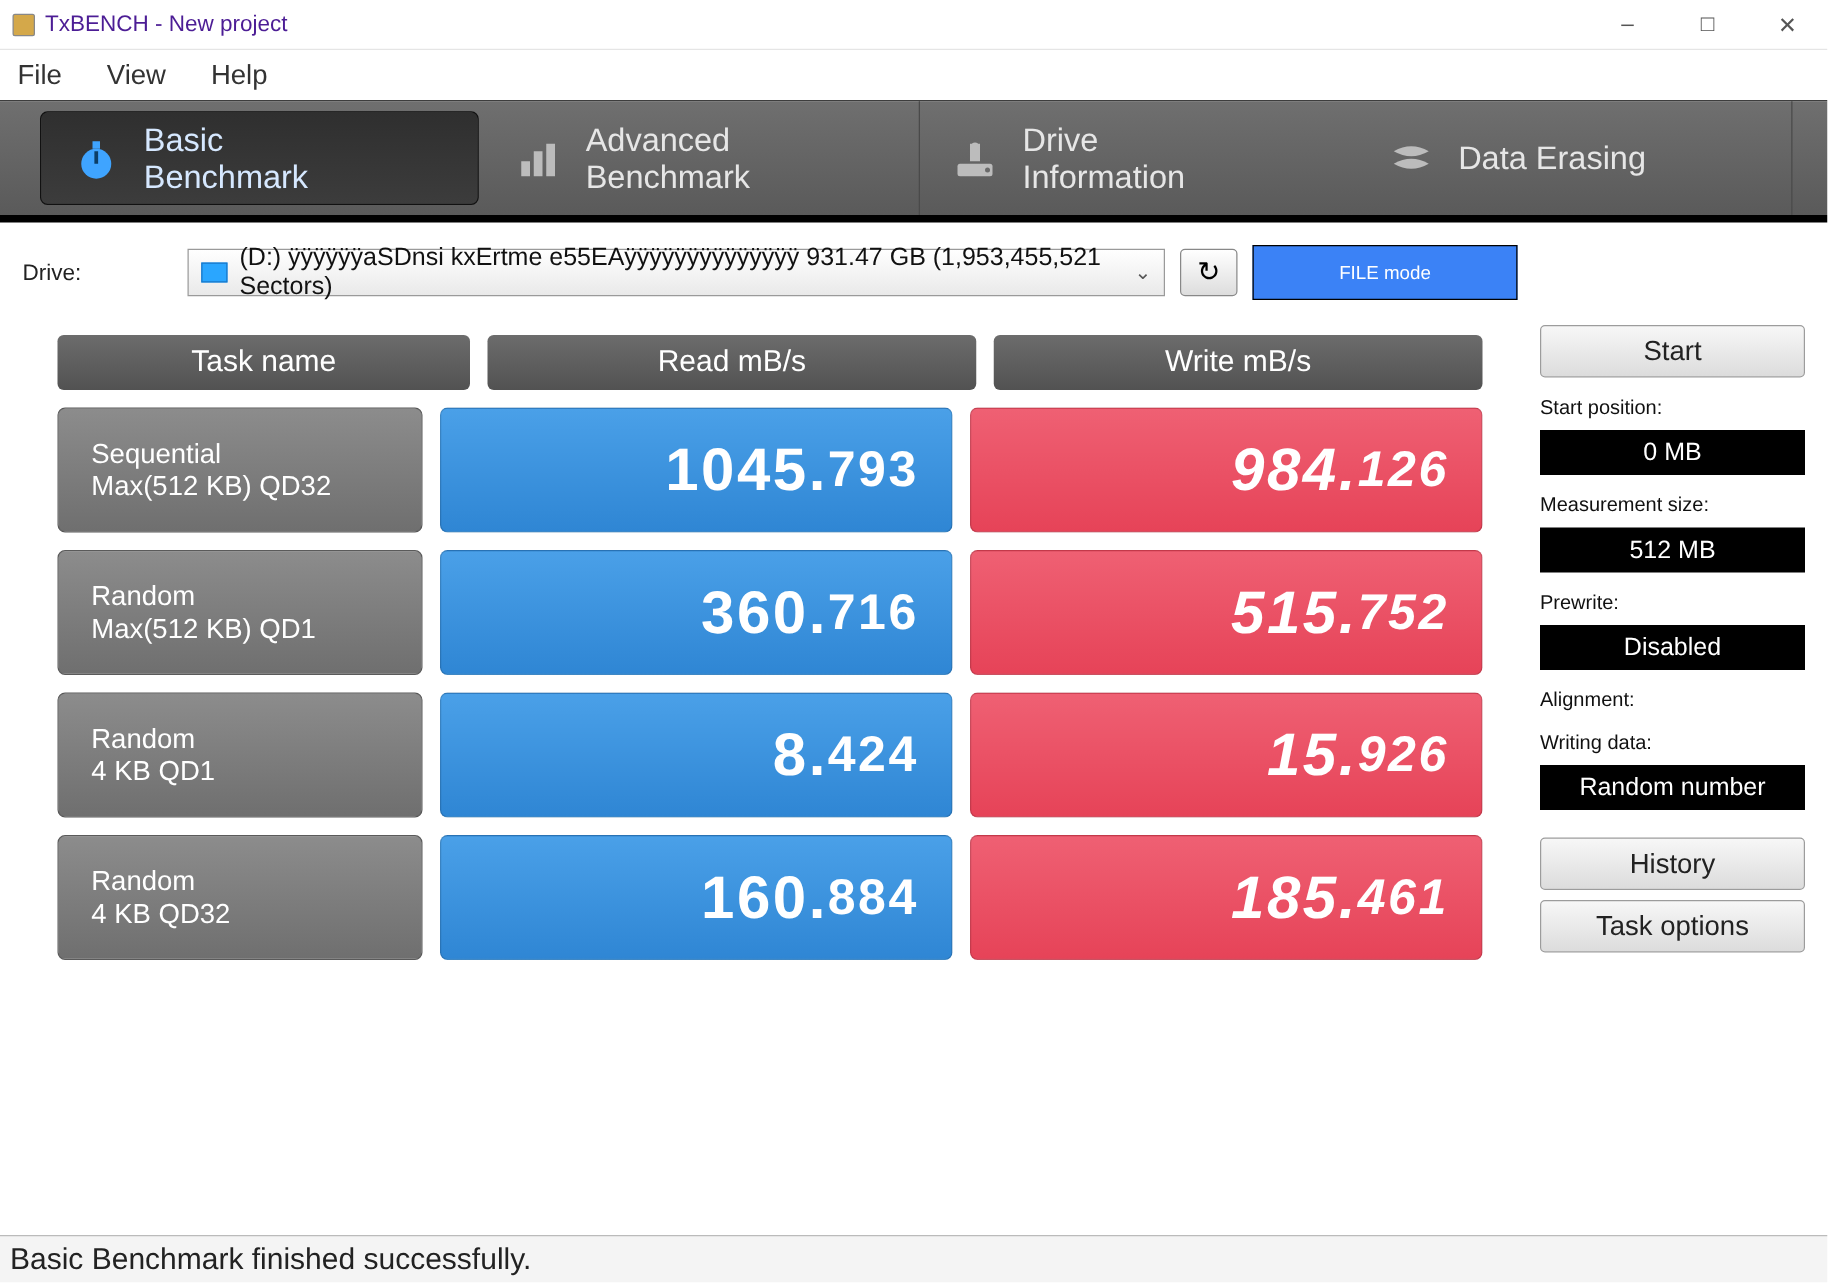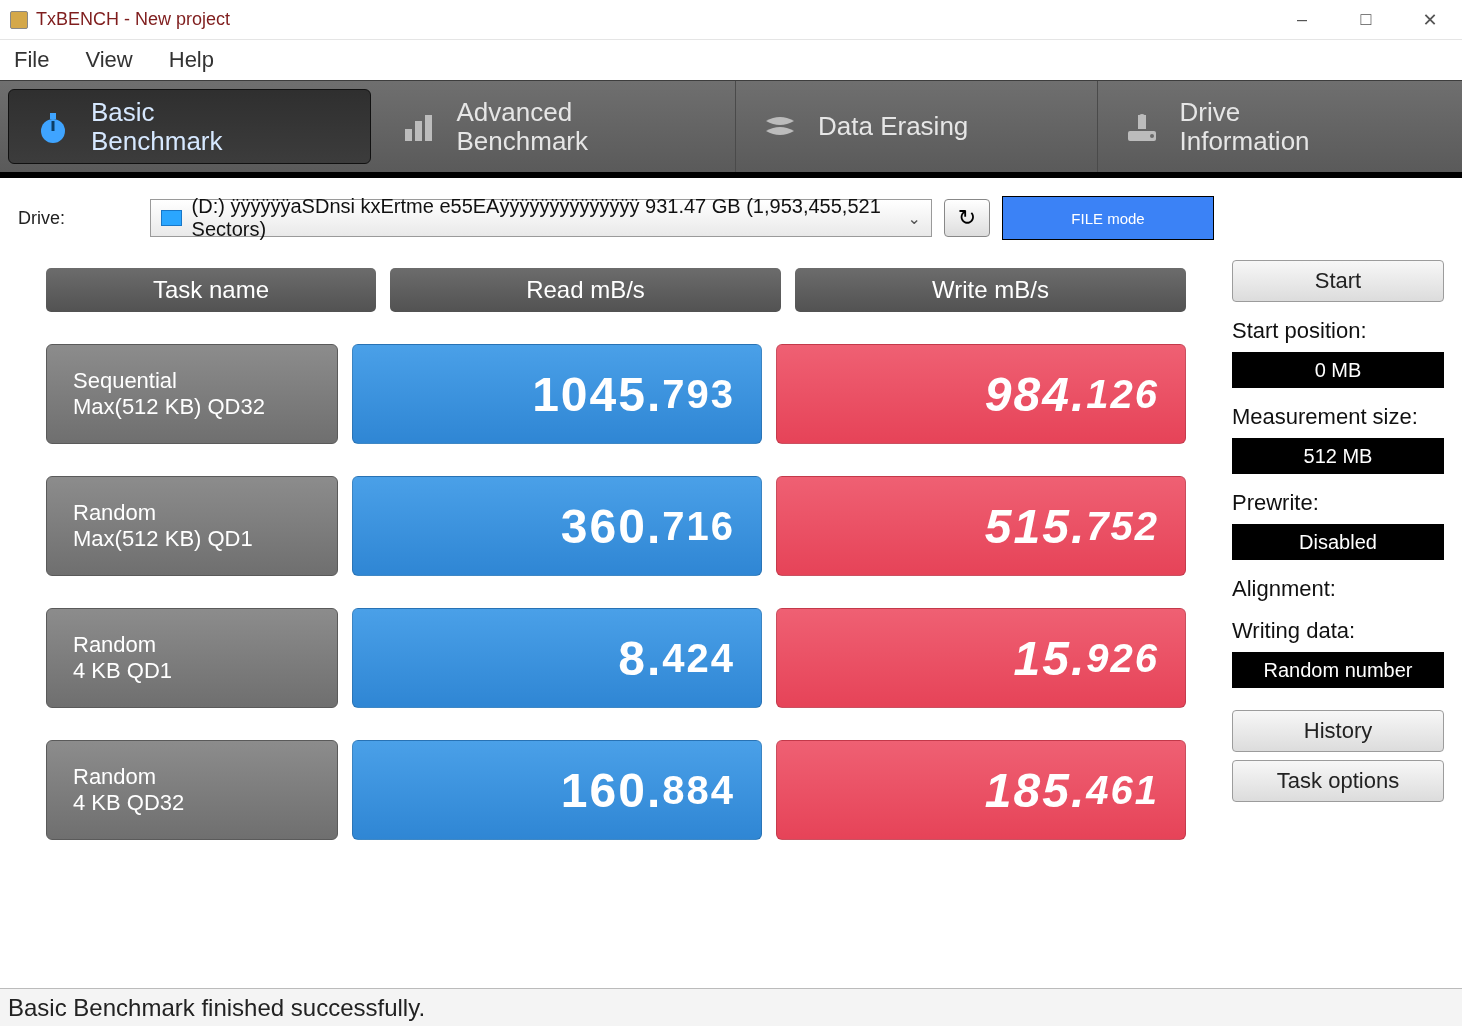--- a/index.html
+++ b/index.html
@@ -1,30 +1,30 @@
 <!DOCTYPE html>
 <html><head>
 <meta charset="utf-8">
 <style>
 * { box-sizing: border-box; margin: 0; padding: 0; font-family: "Segoe UI", Tahoma, sans-serif; }
 body { background: #fff; width: 1462px; height: 1026px; overflow: hidden; }
 
 
 .titlebar { height: 40px; display: flex; align-items: center; background: #fff; border-bottom: 1px solid #e5e5e5; }
 .titlebar .app-icon { width: 18px; height: 18px; margin: 0 8px 0 10px; background: #d4a84a; border: 1px solid #888; border-radius: 2px; }
-.titlebar .title { font-size: 18px; color: #7f1d1d; flex: 1; }
+.titlebar .title { font-size: 18px; color: #4c1d95; flex: 1; }
 .titlebar .win-controls { display: flex; }
 .titlebar .win-btn { width: 64px; height: 40px; display: flex; align-items: center; justify-content: center; font-size: 18px; color: #555; }
 
 
 .menubar { height: 40px; display: flex; align-items: center; padding: 0 8px; gap: 24px; font-size: 22px; color: #333; }
 .menubar .menu-item { padding: 4px 6px; cursor: default; }
 
 
-.tabsbar { height: 98px; background: linear-gradient(#6f6f6f,#5a5a5a); display: flex; align-items: stretch; padding: 0 4px; gap: 0; border-top: 1px solid #3d3d3d; border-bottom: 6px solid #000; }
+.tabsbar { height: 98px; background: linear-gradient(#6f6f6f,#5a5a5a); display: flex; align-items: stretch; padding: 0 28px; gap: 0; border-top: 1px solid #3d3d3d; border-bottom: 6px solid #000; }
 .tab { flex: 1; display: flex; align-items: center; gap: 18px; padding: 0 24px; color: #e6e6e6; font-size: 26px; cursor: default; border-right: 1px solid #4a4a4a; }
 .tab .lines { line-height: 1.1; }
 .tab.active { background: linear-gradient(#2f2f2f,#3c3c3c); color: #d6e8ff; border: 1px solid #111; border-radius: 6px; margin: 8px 4px; }
 .tab-icon { width: 40px; height: 40px; display: flex; align-items: center; justify-content: center; }
 .tab-icon svg { width: 40px; height: 40px; }
 
 
 .main { display: flex; padding: 18px; gap: 18px; height: calc(1026px - 40px - 40px - 98px - 38px); }
 .left { flex: 1; display: flex; flex-direction: column; }
 .right { width: 212px; display: flex; flex-direction: column; gap: 8px; }
@@ -32,37 +32,37 @@
 
 .drive-row { display: flex; align-items: center; gap: 12px; margin-bottom: 28px; }
 .drive-row .lbl { width: 120px; font-size: 18px; color: #222; }
 .drive-select { flex: 1; height: 38px; border: 1px solid #9a9a9a; background: linear-gradient(#fff,#e9e9e9); display: flex; align-items: center; padding: 0 10px; font-size: 20px; color: #111; position: relative; }
 .drive-select .disk-icon { width: 22px; height: 16px; background: #2aa6ff; margin-right: 10px; border: 1px solid #1877c8; }
 .drive-select .chev { margin-left: auto; font-size: 16px; color: #555; }
 .refresh-btn { width: 46px; height: 38px; border: 1px solid #888; background: linear-gradient(#fff,#ddd); border-radius: 4px; display: flex; align-items: center; justify-content: center; font-size: 22px; }
 .mode-btn { width: 212px; height: 44px; background: #3b82f6; color: #fff; font-size: 15px; display: flex; align-items: center; justify-content: center; border: 1px solid #000; }
 
 
-.results { flex: 1; display: flex; flex-direction: column; gap: 32px; padding: 0 28px; }
+.results { flex: 1; display: flex; flex-direction: column; gap: 14px; padding: 0 28px; }
 .hdr { display: flex; gap: 14px; }
 .hdr-cell { flex: 1; background: linear-gradient(#6c6c6c,#525252); color: #fff; font-size: 24px; height: 44px; display: flex; align-items: center; justify-content: center; border-radius: 5px; }
 .hdr-cell.task { flex-basis: 330px; flex-grow: 0; }
 
 
 .rrow { display: flex; gap: 14px; height: 100px; }
 .task-cell { width: 292px; background: linear-gradient(#8c8c8c,#6f6f6f); border: 1px solid #5a5a5a; border-radius: 6px; color: #fff; font-size: 22px; line-height: 1.2; display: flex; flex-direction: column; justify-content: center; padding: 0 26px; }
 .val-cell { flex: 1; border-radius: 6px; color: #fff; font-size: 48px; font-weight: 700; display: flex; align-items: center; justify-content: flex-end; padding: 0 26px; letter-spacing: 2px; border: 1px solid rgba(0,0,0,.15); }
 .val-cell .dot { font-size: 48px; }
 .val-cell .dec { font-size: 40px; }
 .val-read { background: linear-gradient(#4aa0e8,#2f86d4); }
 .val-write { background: linear-gradient(#ef6073,#e64358); font-style: italic; }
 
 
 .push-btn { height: 42px; background: linear-gradient(#f7f7f7,#dcdcdc); border: 1px solid #9c9c9c; border-radius: 4px; font-size: 22px; color: #222; display: flex; align-items: center; justify-content: center; }
-.param-lbl { font-size: 22px; color: #111; margin-top: 8px; }
+.param-lbl { font-size: 16px; color: #111; margin-top: 8px; }
 .param-val { height: 36px; background: #000; color: #fff; font-size: 20px; display: flex; align-items: center; justify-content: center; }
 
 
 .statusbar { height: 38px; border-top: 1px solid #bbb; display: flex; align-items: center; padding: 0 8px; font-size: 24px; color: #222; background: #f4f4f4; }
 </style>
 </head>
 <body>
 
 <div class="titlebar">
   <div class="app-icon"></div>
@@ -100,43 +100,43 @@
           <rect x="6" y="22" width="7" height="12" fill="#bcbcbc"></rect>
           <rect x="16" y="14" width="7" height="20" fill="#bcbcbc"></rect>
           <rect x="26" y="8" width="7" height="26" fill="#bcbcbc"></rect>
         </svg>
     </span>
     <div class="lines">
       <div>Advanced</div>
       <div>Benchmark</div>
     </div>
   </div>
-  <div class="tab">
-    <span class="tab-icon">
-      <svg viewBox="0 0 40 40">
-          <path d="M6 14 Q20 6 34 14 Q20 22 6 14 Z" fill="#bcbcbc"></path>
-          <path d="M6 24 Q20 16 34 24 Q20 32 6 24 Z" fill="#bcbcbc"></path>
-        </svg>
-    </span>
-    <div class="lines">
-      <div>Data Erasing</div>
-    </div>
-  </div>
   <div class="tab" style="border-right:none">
     <span class="tab-icon">
       <svg viewBox="0 0 40 40">
           <rect x="6" y="24" width="28" height="10" rx="2" fill="#bcbcbc"></rect>
           <circle cx="30" cy="29" r="2" fill="#6a6a6a"></circle>
           <rect x="16" y="8" width="8" height="14" fill="#bcbcbc"></rect>
           <circle cx="20" cy="10" r="3" fill="#bcbcbc"></circle>
         </svg>
     </span>
     <div class="lines">
       <div>Drive</div>
       <div>Information</div>
+    </div>
+  </div>
+  <div class="tab">
+    <span class="tab-icon">
+      <svg viewBox="0 0 40 40">
+          <path d="M6 14 Q20 6 34 14 Q20 22 6 14 Z" fill="#bcbcbc"></path>
+          <path d="M6 24 Q20 16 34 24 Q20 32 6 24 Z" fill="#bcbcbc"></path>
+        </svg>
+    </span>
+    <div class="lines">
+      <div>Data Erasing</div>
     </div>
   </div>
 </div>
 
 <div class="main">
   <div class="left">
 
     <div class="drive-row">
       <div class="lbl">Drive:</div>
       <div class="drive-select">

